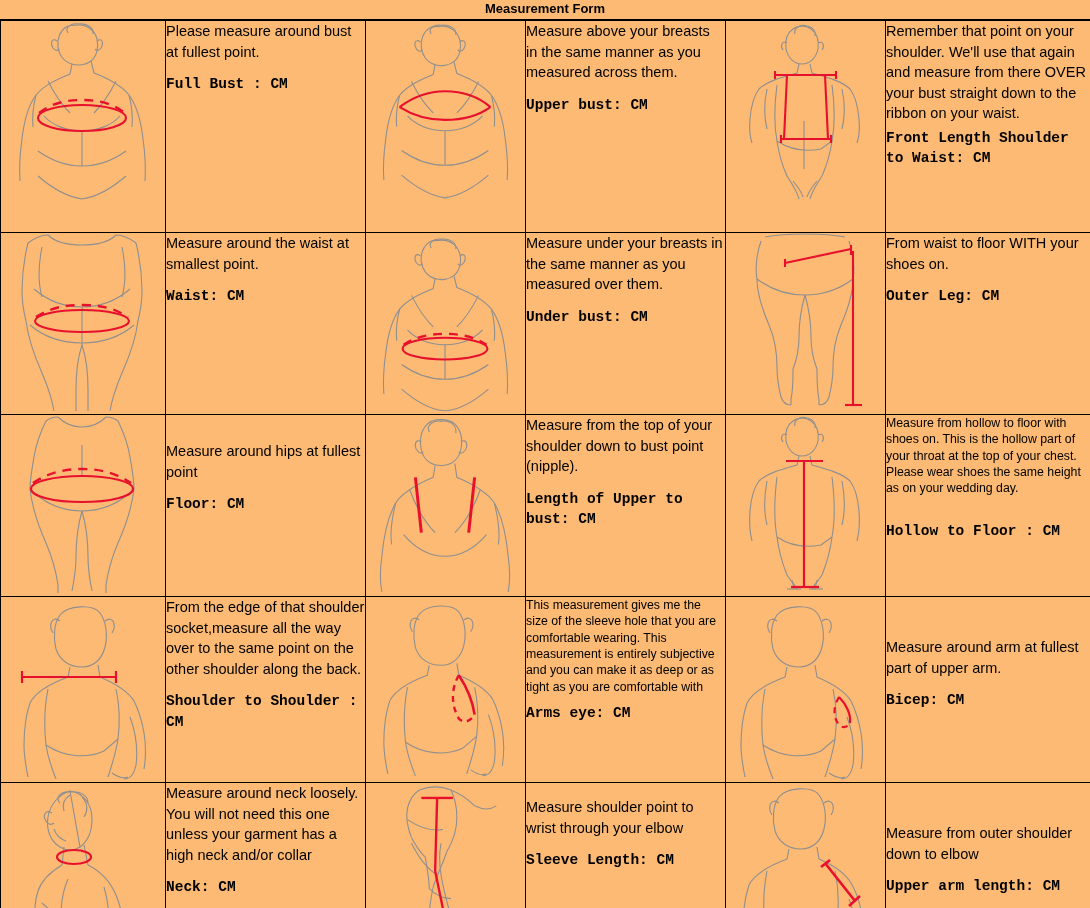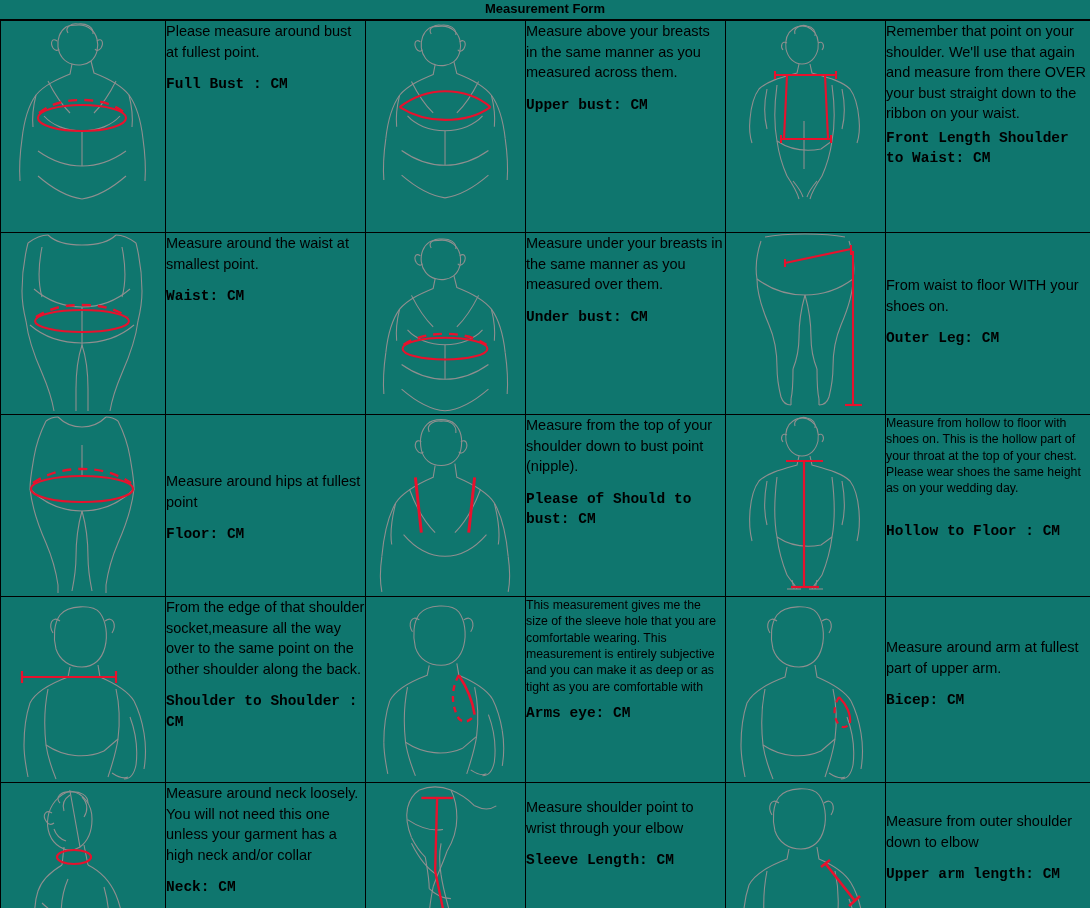--- a/index.html
+++ b/index.html
@@ -10,21 +10,21 @@
   body {
     font-family: "Liberation Sans", sans-serif;
     color: #000000;
   }
   #page {
     width: 1090px;
     height: 908px;
     position: relative;
     box-sizing: border-box;
     overflow: hidden;
-    background: #0f766e;
+    background: #fdba74;
   }
   .form-title {
     height: 20px;
     line-height: 18px;
     text-align: center;
     font-weight: bold;
     font-size: 13px;
     border-bottom: 1px solid #000;
     box-sizing: border-box;
   }
@@ -303,21 +303,21 @@
                 <path d="M54 30 L120 16"></path>
                 <path d="M54 26 L54 34"></path>
                 <path d="M120 12 L120 22"></path>
                 <path d="M122 18 L122 172"></path>
                 <path d="M114 172 L131 172"></path>
               </g>
             </svg>
           </div>
         </td>
         <td class="txt">
-          <p class="desc" style="margin-top:42px">From waist to floor WITH your shoes on.</p>
+          <p class="desc" style="">From waist to floor WITH your shoes on.</p>
           <p class="label">Outer Leg:  CM</p>
         </td>
       </tr>
 
       <tr style="height:182px">
         <td class="fig">
           <div class="figwrap">
             <svg class="body" width="150" height="180" viewBox="0 0 150 180">
               <g fill="none" stroke="#8f8f8f" stroke-width="1.1">
                 <path d="M50 2 C56 8 64 12 74 12 C84 12 92 8 98 2"></path>
@@ -339,21 +339,21 @@
               <g fill="none" stroke="#e8112d" stroke-width="2.1">
                 <ellipse cx="74" cy="74" rx="51" ry="13"></ellipse>
               </g>
               <g fill="none" stroke="#e8112d" stroke-width="2.4" stroke-dasharray="9 7">
                 <path d="M25 68 C40 58 56 54 74 54 C92 54 108 58 123 68"></path>
               </g>
             </svg>
           </div>
         </td>
         <td class="txt">
-          <p class="desc" style="margin-top:56px">Measure around hips at fullest point</p>
+          <p class="desc" style="margin-top:26px">Measure around hips at fullest point</p>
           <p class="label">Floor:  CM</p>
         </td>
         <td class="fig">
           <div class="figwrap">
             <svg class="body" width="148" height="180" viewBox="0 0 150 180">
               <g fill="none" stroke="#8f8f8f" stroke-width="1.1">
                 <path d="M56 8 C50 14 48 24 50 34 C52 44 60 50 70 50 C80 50 88 44 90 34 C92 24 90 14 84 8 C78 2 62 2 56 8 Z"></path>
                 <path d="M50 26 C44 22 42 30 46 35 C48 38 51 38 52 36"></path>
                 <path d="M90 26 C96 22 98 30 94 35 C92 38 89 38 88 36"></path>
                 <path d="M58 16 C54 8 64 4 70 5 C78 4 86 8 85 17"></path>
@@ -369,21 +369,21 @@
               </g>
               <g fill="none" stroke="#e8112d" stroke-width="3">
                 <path d="M44 62 L50 118"></path>
                 <path d="M104 62 L98 118"></path>
               </g>
             </svg>
           </div>
         </td>
         <td class="txt">
           <p class="desc">Measure from the top of your shoulder down to bust point (nipple).</p>
-          <p class="label">Please of Should to bust:  CM</p>
+          <p class="label">Length of Upper to bust:  CM</p>
         </td>
         <td class="fig">
           <div class="figwrap">
             <svg class="body" width="150" height="180" viewBox="0 0 150 180">
               <g fill="none" stroke="#8f8f8f" stroke-width="1.1">
                 <path d="M62 6 C56 10 54 18 55 26 C57 35 63 41 71 41 C79 41 85 35 87 26 C88 18 86 10 80 6 C75 2 67 2 62 6 Z"></path>
                 <path d="M56 20 C51 17 49 23 52 27"></path>
                 <path d="M87 20 C92 17 94 23 91 27"></path>
                 <path d="M64 11 C62 5 70 1 76 3 C82 4 85 8 84 13"></path>
                 <path d="M68 41 L66 50 C52 54 36 58 28 66 C22 74 20 84 19 96"></path>
@@ -612,20 +612,20 @@
               </g>
               <g fill="none" stroke="#e8112d" stroke-width="2.6">
                 <path d="M94 80 L124 118"></path>
                 <path d="M90 84 L99 77"></path>
                 <path d="M118 123 L129 113"></path>
               </g>
             </svg>
           </div>
         </td>
         <td class="txt">
-          <p class="desc" style="margin-top:28px">Measure from outer shoulder down to elbow</p>
+          <p class="desc" style="margin-top:40px">Measure from outer shoulder down to elbow</p>
           <p class="label">Upper arm length:  CM</p>
         </td>
       </tr>
 
     </tbody>
   </table>
 </div>
 
 </body></html>

